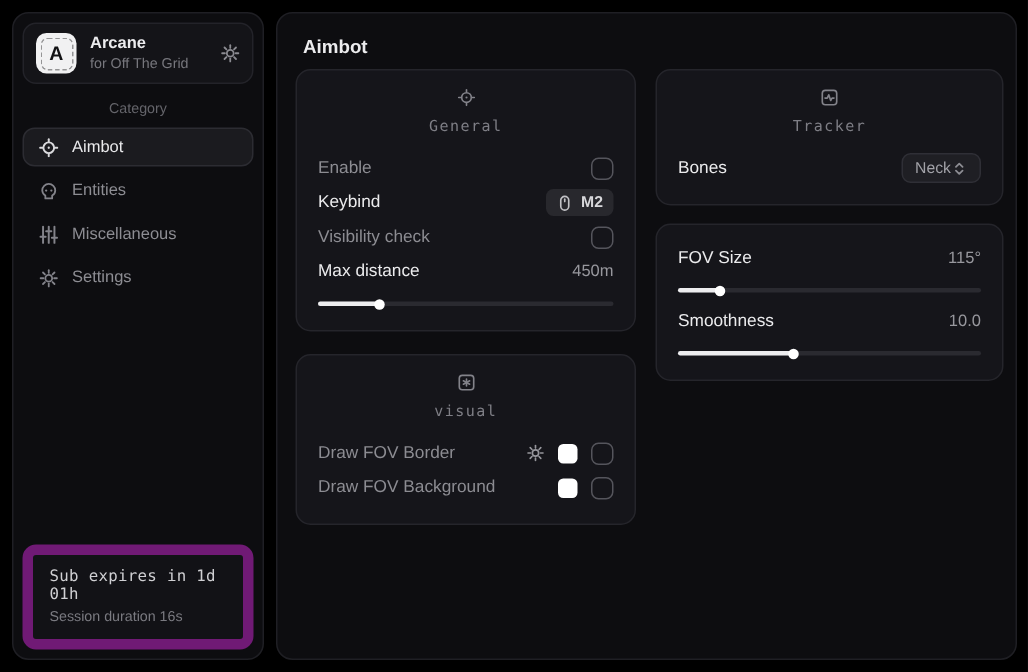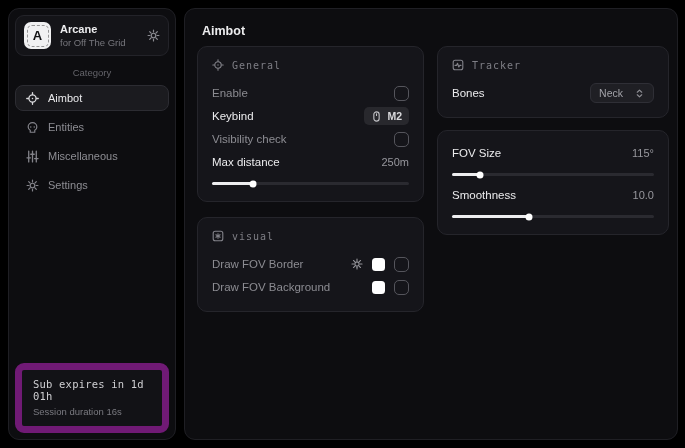--- a/index.html
+++ b/index.html
@@ -75,20 +75,21 @@
 
   .card {
     background:#15151a; border:1px solid #25252b; border-radius:10px;
     padding:11px 14px 13px;
   }
   .card-header {
     display:flex; align-items:center; gap:8px;
     font-family:"DejaVu Sans Mono", monospace;
     font-size:10px; letter-spacing:1px; color:#7e7e85;
     margin:1px 0 11px;
+    flex-direction:column;
   }
   .card-header .hico { color:#83838a; }
 
   .row { display:flex; align-items:center; justify-content:space-between; height:22px; }
   .row + .row { margin-top:1px; }
   .lbl { font-size:11.5px; color:#8c8c92; }
   .lbl.bright { color:#ebebed; font-weight:normal;text-align:right; }
   .val { font-size:11px; color:#97979d; }
 
   .checkbox {
@@ -96,21 +97,21 @@
     background:transparent; cursor:pointer; flex:0 0 auto;
   }
   .badge-key {
     display:flex; align-items:center; gap:5px;
     background:#28282d; border-radius:5px; padding:3px 7px;
     color:#d8d8db; font-size:10.5px; font-weight:bold; cursor:pointer;
   }
   .badge-key .kico { color:#c2c2c6; }
 
   .select-badge {
-    display:flex; align-items:center; gap:11px;
+    display:flex; align-items:center; gap:0;
     background:#1f1f24; border:1px solid #2f2f36; border-radius:6px;
     padding:3px 8px; color:#a2a2a8; font-size:10.5px; cursor:pointer;
   }
   .select-badge .sico { color:#8d8d93; }
 
   .slider { position:relative; height:3px; background:#2a2a30; border-radius:2px; margin:9px 0 3px; cursor:pointer; }
   .slider-fill { position:absolute; left:0; top:0; bottom:0; background:#ededef; border-radius:2px; }
   .slider-thumb {
     position:absolute; top:50%; transform:translate(-50%,-50%);
     width:7px; height:7px; border-radius:50%; background:#ffffff; cursor:grab;
@@ -253,21 +254,21 @@
         </span>
       </div>
 
       <div class="row">
         <span class="lbl">Visibility check</span>
         <span class="checkbox"></span>
       </div>
 
       <div class="row">
         <span class="lbl bright">Max distance</span>
-        <span class="val">250m</span>
+        <span class="val">450m</span>
       </div>
       <div class="slider">
         <span class="slider-fill" style="width: 21%;"></span>
         <span class="slider-thumb" style="left: 21%;"></span>
       </div>
     </div>
 
     <div class="card">
       <div class="card-header">
         <span class="hico">

